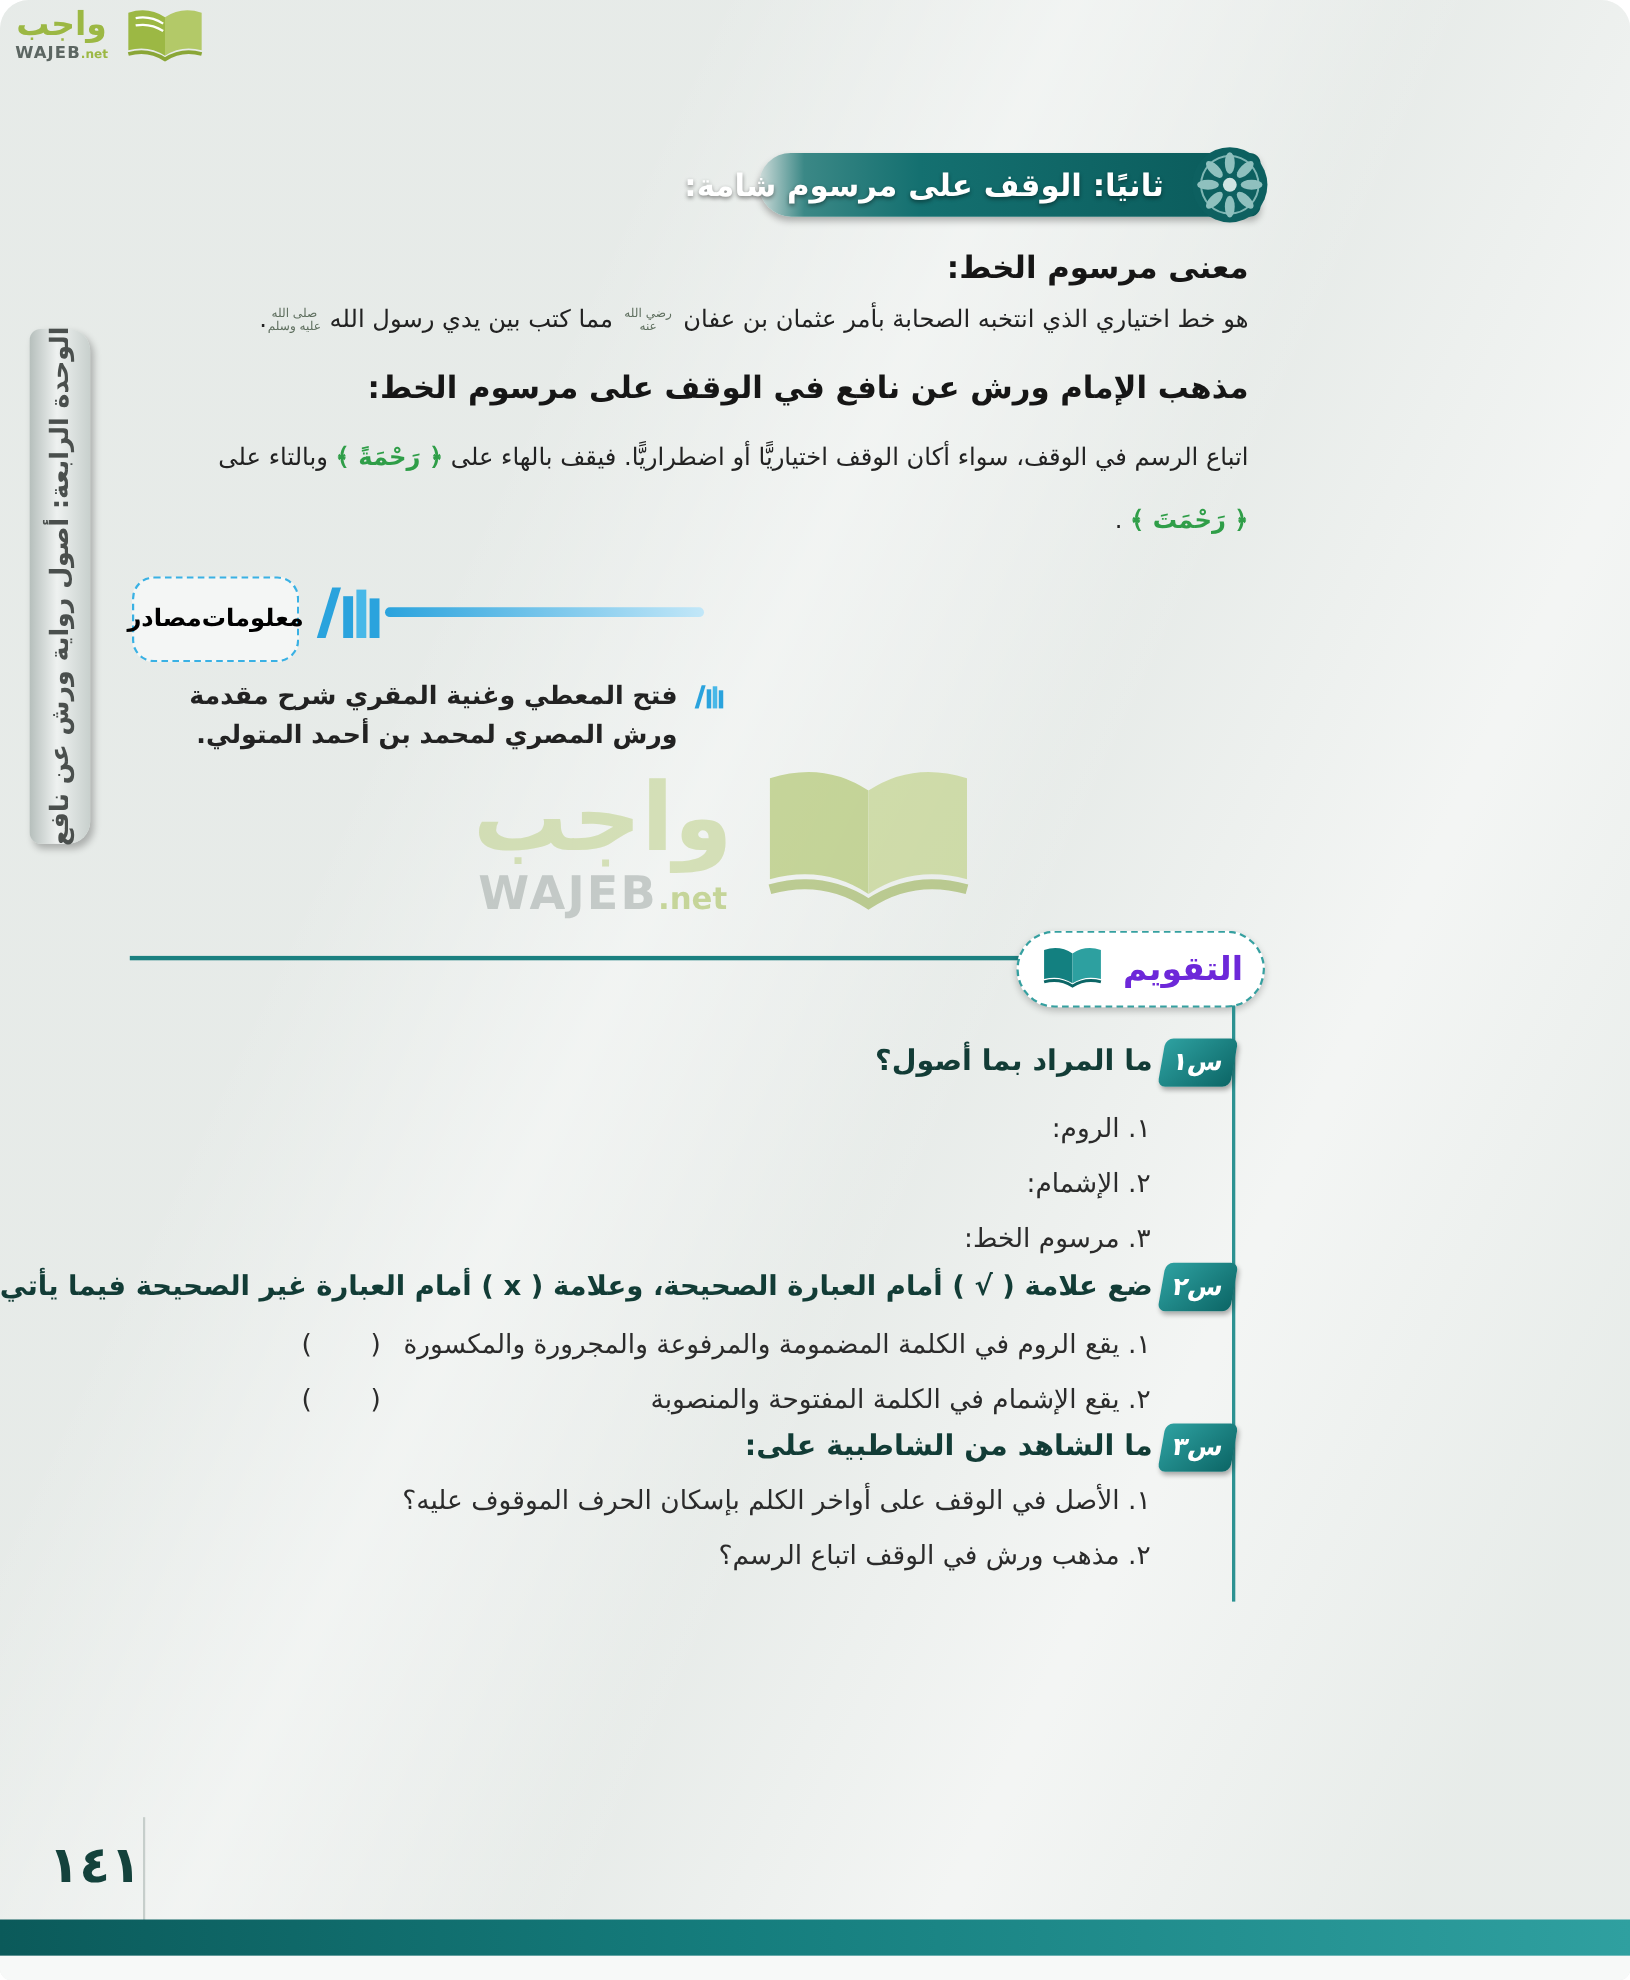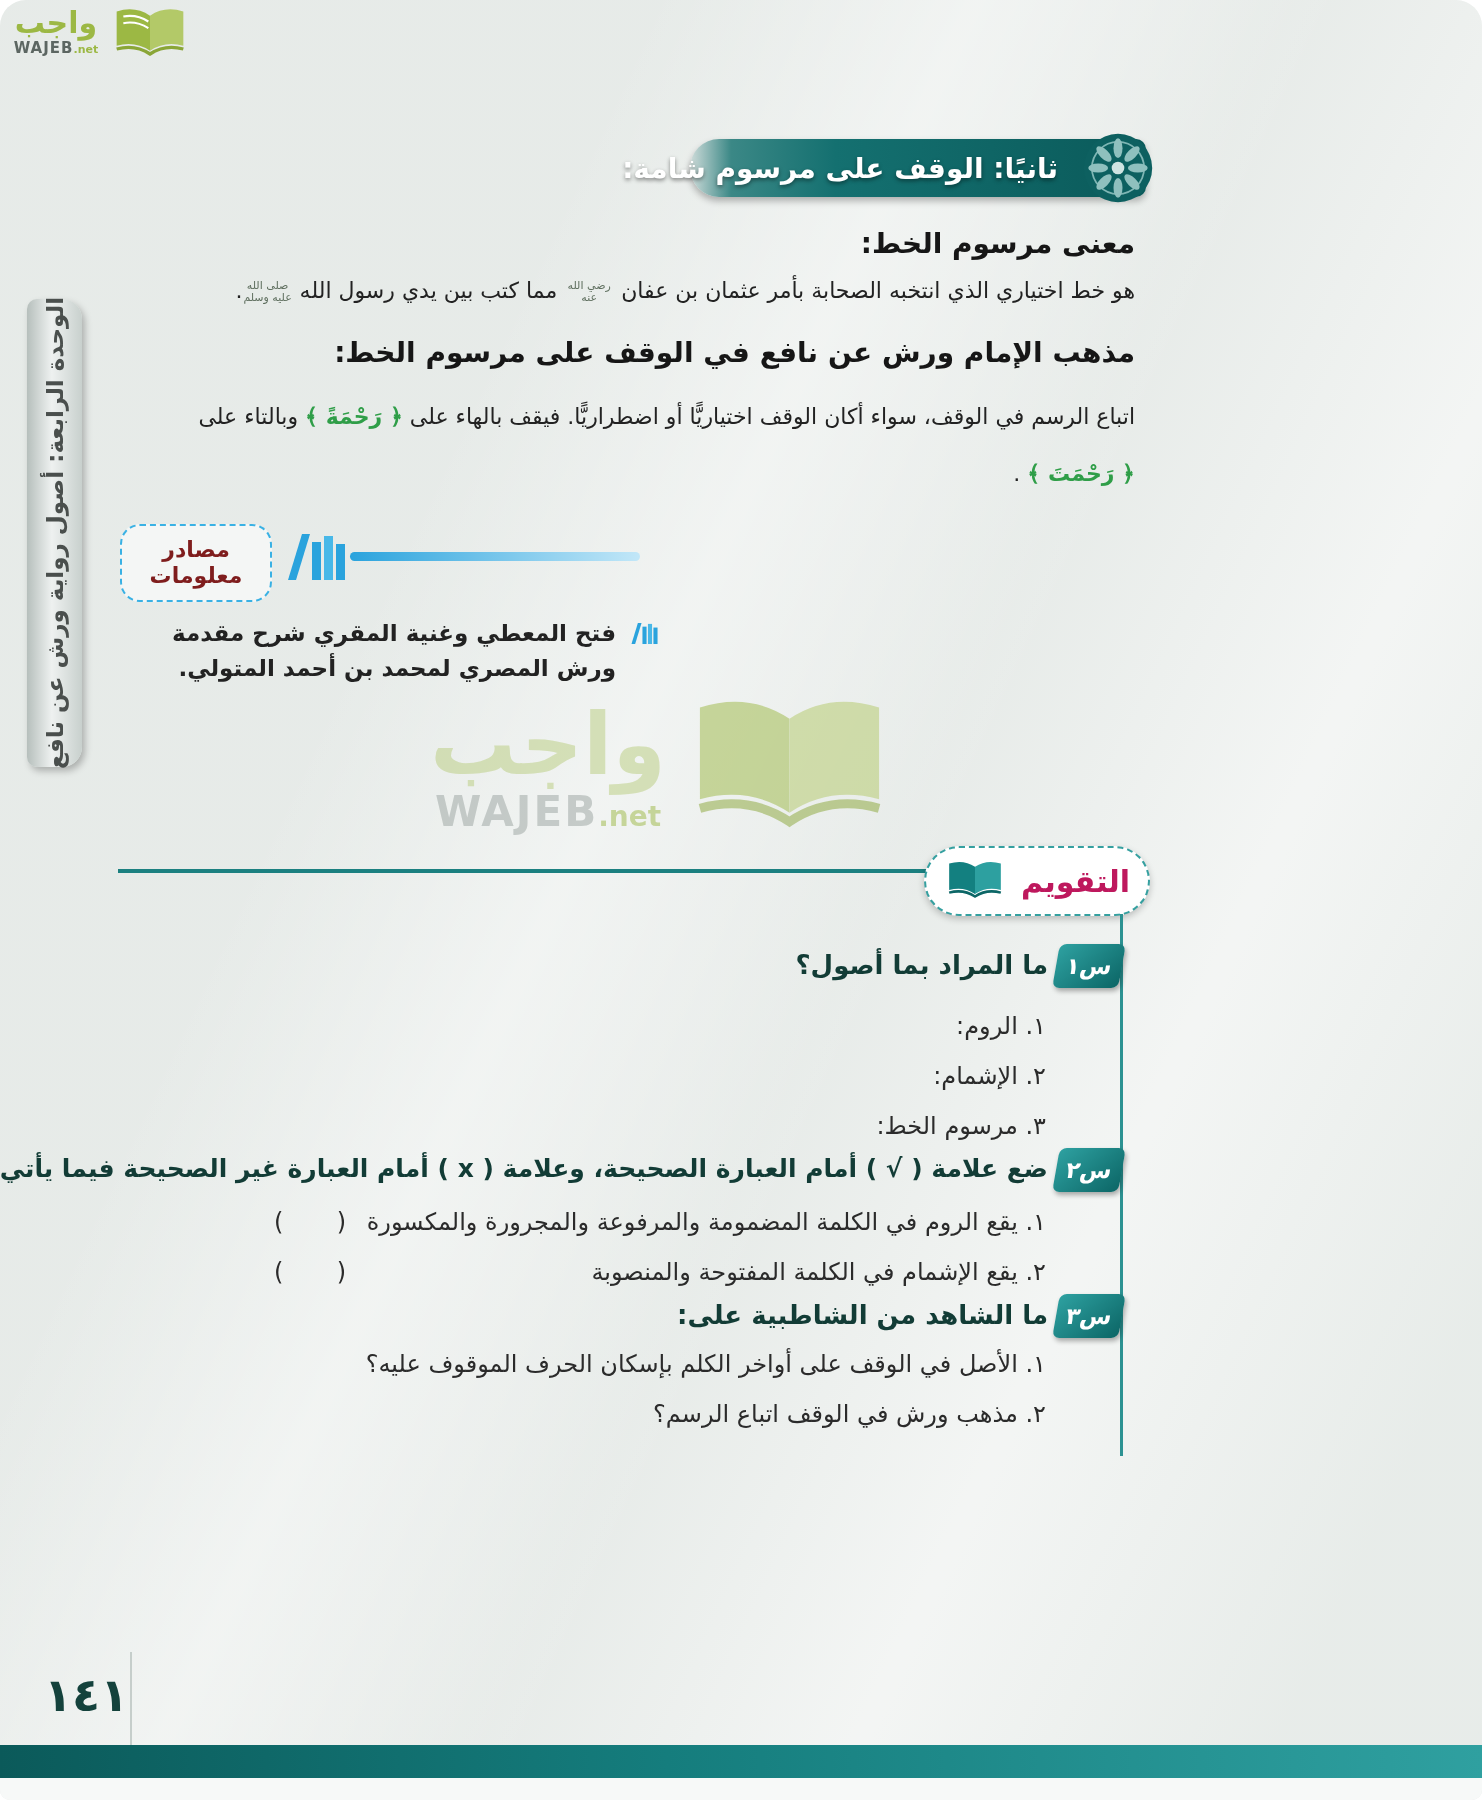--- a/index.html
+++ b/index.html
@@ -59,22 +59,22 @@
     white-space:nowrap; direction:rtl;
     font-size:23px; font-weight:bold; color:#4a4f4d;
   }
 
   
   .sources { position:absolute; left:118px; top:524px; width:540px; }
   .sources-label {
     position:absolute; left:2px; top:0; width:152px; height:78px;
     border:2px dashed #39b1e4; border-radius:20px;
     background:rgba(255,255,255,.55);
-    display:flex; flex-direction:column; align-items:center; justify-content:center;
-    color:#7f1d1d; font-weight:bold; font-size:22px; line-height:1.2;
+    display:flex; flex-direction:row; align-items:center; justify-content:center;
+    color:#000000; font-weight:bold; font-size:22px; line-height:1.2;
   }
   .sources-icon { position:absolute; left:158px; top:8px; }
   .sources-line { position:absolute; left:232px; top:28px; width:290px; height:9px; border-radius:5px;
     background:linear-gradient(to right,#2aa3dd,#c2e7f8); }
   .sources-items { position:absolute; left:0; top:92px; width:540px; direction:rtl; }
   .source-item { display:flex; align-items:flex-start; gap:10px; margin-bottom:16px; }
   .source-item .mini { flex:0 0 auto; margin-top:6px; }
   .source-item .txt { font-size:23px; font-weight:bold; color:#222222; line-height:1.5; text-align:right; width:470px; }
 
   
@@ -85,21 +85,21 @@
   .wm-en .net { color:#9cb844; font-size:28px; letter-spacing:0; }
 
   
   .divider { position:absolute; left:118px; top:869px; width:1024px; height:4px; background:#1b8080; }
   .eval-badge {
     position:absolute; left:924px; top:846px; width:226px; height:70px;
     background:#ffffff; border:2px dashed #35a0a0; border-radius:36px;
     box-shadow:0 3px 7px rgba(0,0,0,.22);
     display:flex; align-items:center; justify-content:space-between; padding:0 18px;
   }
-  .eval-title { color:#be185d; font-weight:bold; font-size:30px; direction:rtl; }
+  .eval-title { color:#6d28d9; font-weight:bold; font-size:30px; direction:rtl; }
   .vline { position:absolute; left:1120px; top:914px; width:3px; height:542px; background:#2c9292; }
 
   .q-badge {
     position:absolute; left:1056px; width:66px; height:44px;
     background:linear-gradient(135deg,#2ea1a1,#0c6666);
     transform:skewX(-10deg); border-radius:7px;
     box-shadow:2px 3px 5px rgba(0,0,0,.32);
     color:#ffffff; font-weight:bold; font-size:23px;
     display:flex; align-items:center; justify-content:center;
   }

